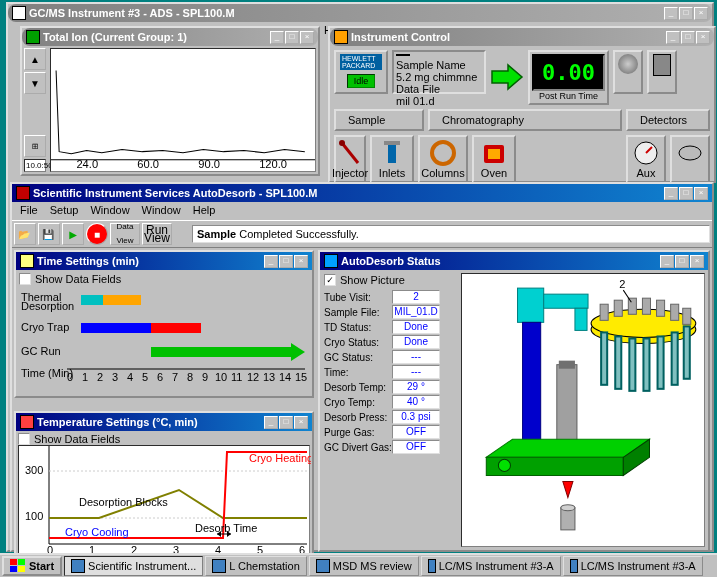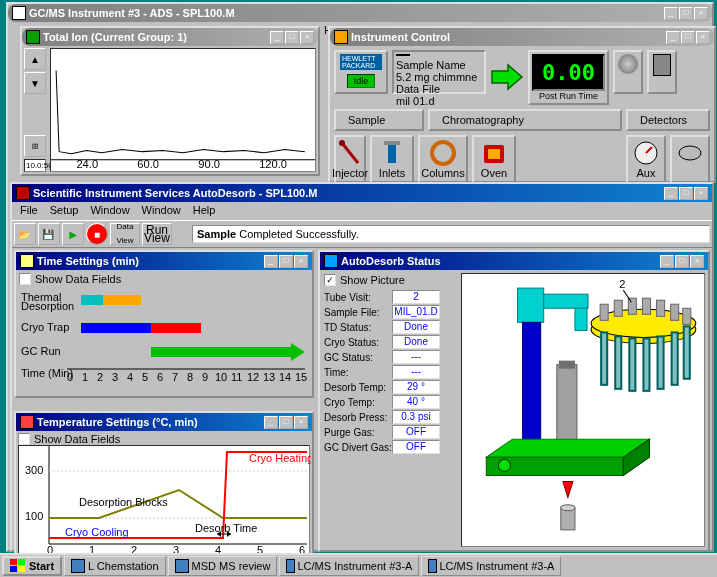--- a/index.html
+++ b/index.html
@@ -422,20 +422,24 @@
   <div class="startbtn">
     <svg width="16" height="14">
         <rect x="0" y="0" width="7" height="6" fill="#f00"></rect>
         <rect x="8" y="0" width="7" height="6" fill="#0f0"></rect>
         <rect x="0" y="7" width="7" height="6" fill="#00f"></rect>
         <rect x="8" y="7" width="7" height="6" fill="#ff0"></rect>
       </svg>
     <span>Start</span>
   </div>
   <div id="taskbar-tasks" style="display:flex;gap:2px;flex:1;overflow:hidden;">
+      <div class="taskbtn">
+        <div class="ticon"></div>
+        <span>Scientific Instrument...</span>
+      </div>
       <div class="taskbtn inactive">
         <div class="ticon"></div>
         <span>L Chemstation</span>
       </div>
       <div class="taskbtn inactive">
         <div class="ticon"></div>
         <span>MSD MS review</span>
       </div>
       <div class="taskbtn inactive">
         <div class="ticon"></div>

